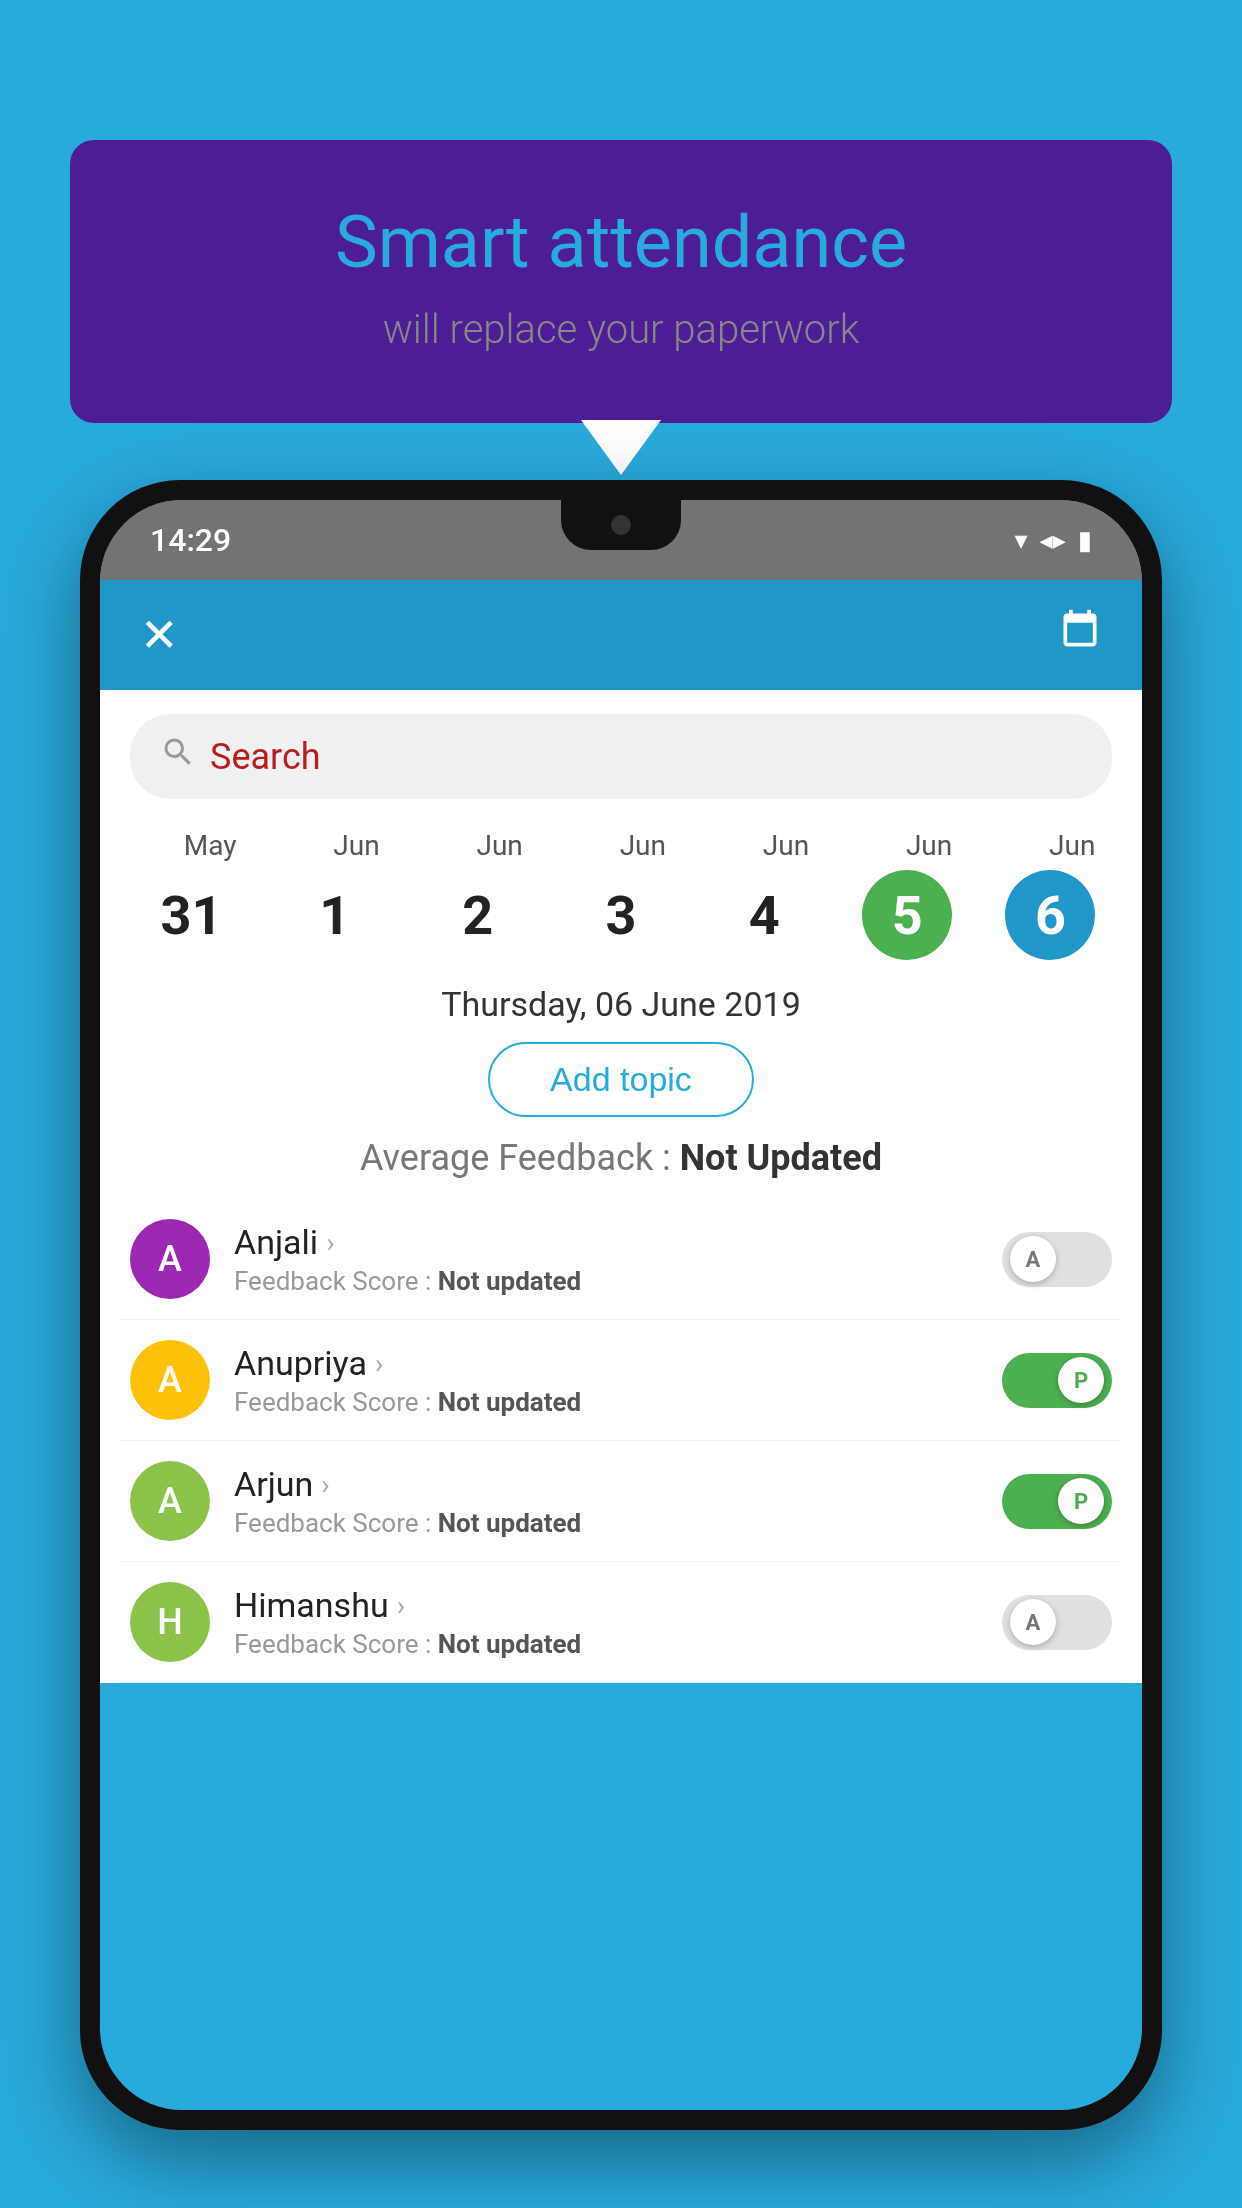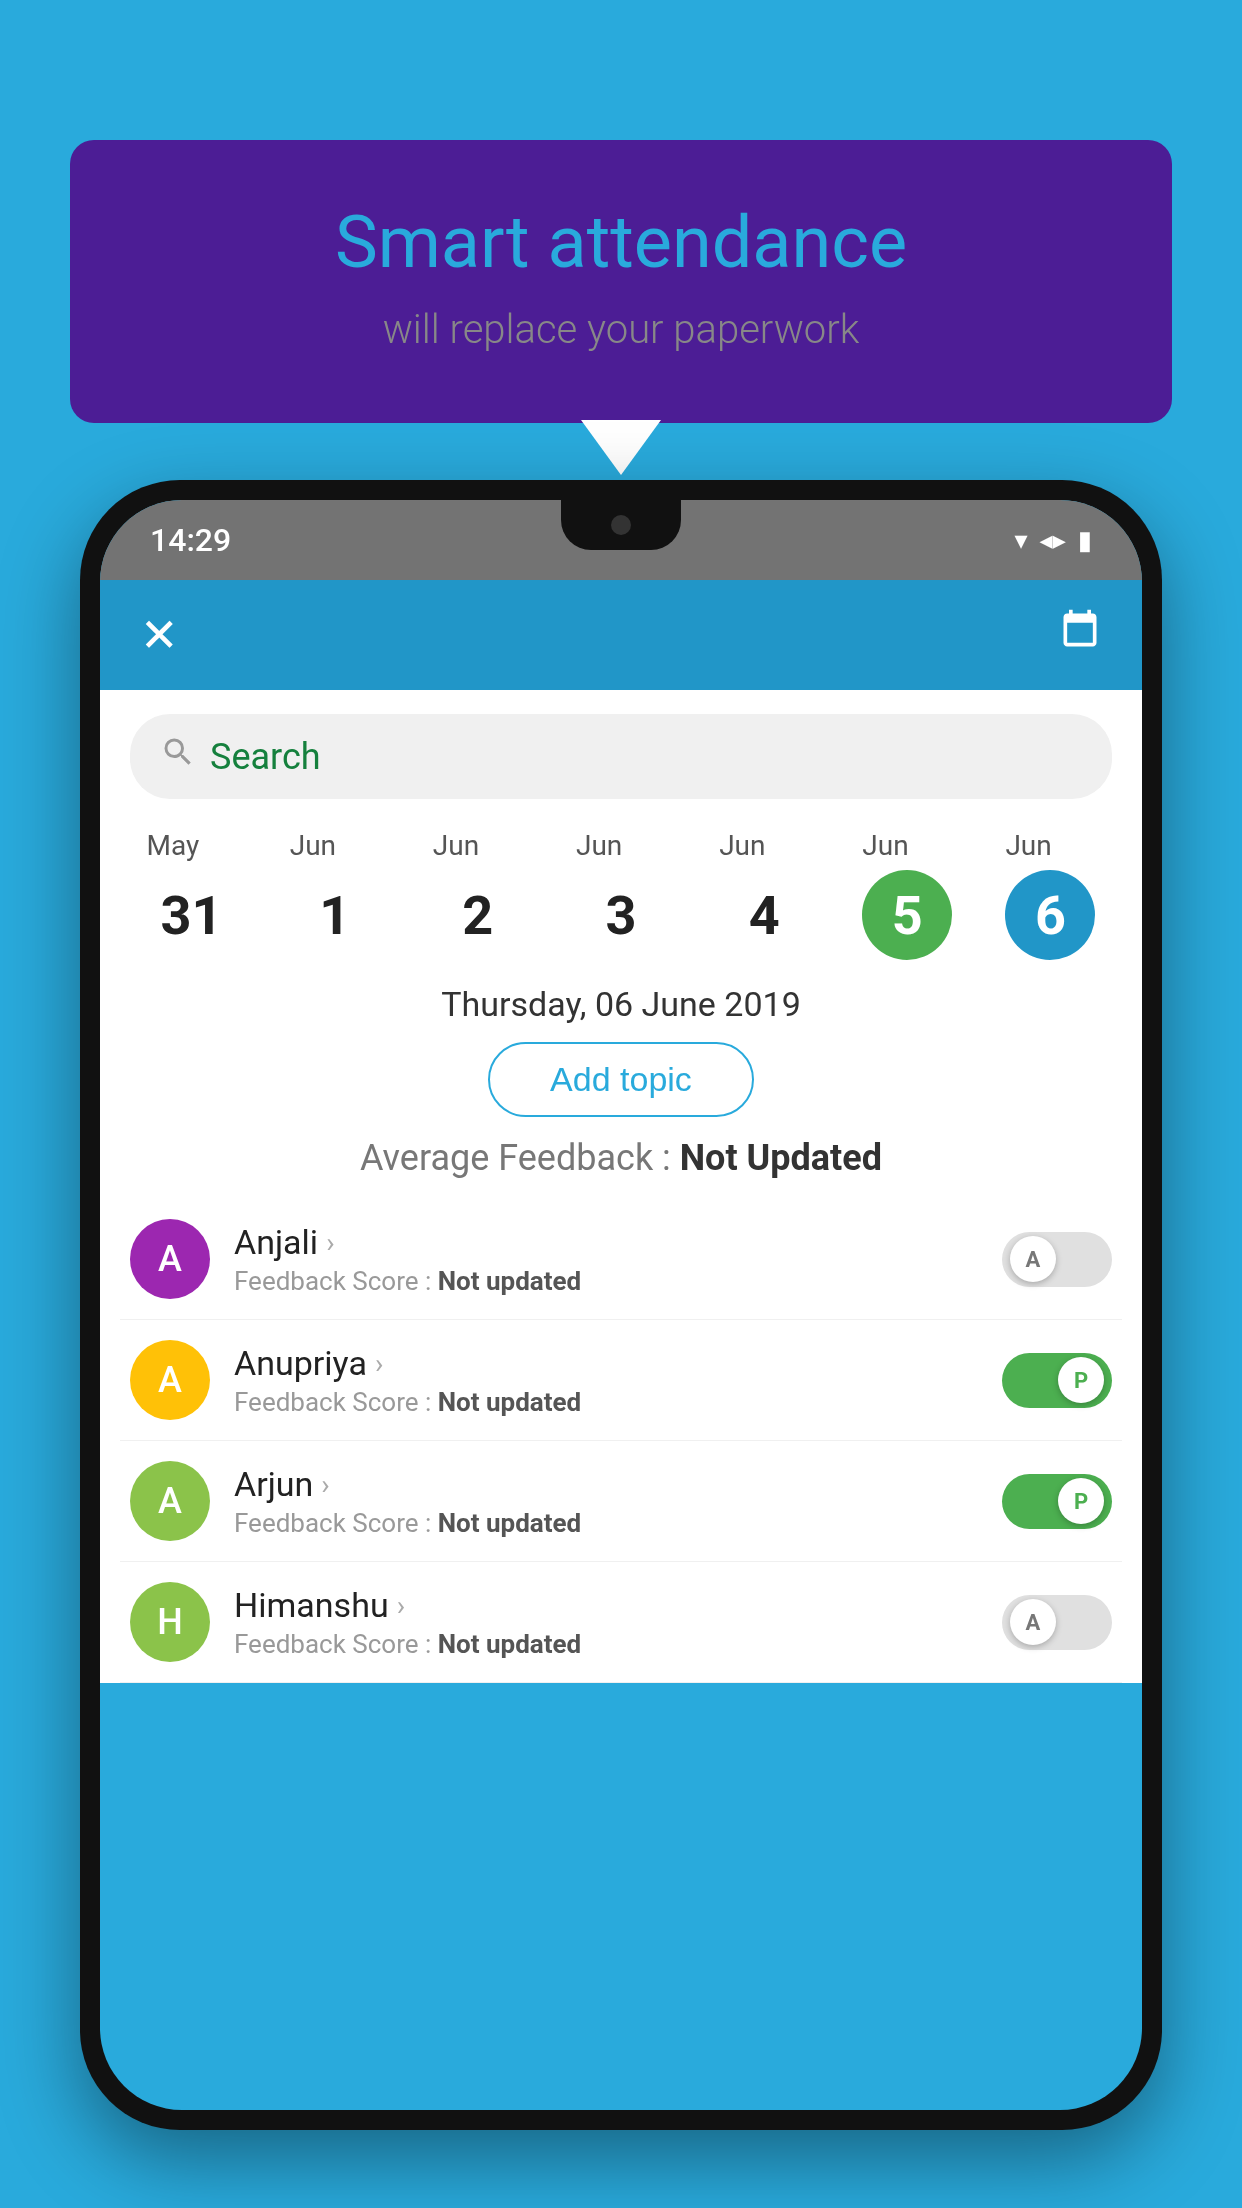--- a/index.html
+++ b/index.html
@@ -158,33 +158,33 @@
       display: flex;
       align-items: center;
       gap: 14px;
     }
     .search-icon-wrap {
       color: #999;
       font-size: 36px;
     }
     .search-placeholder {
       font-size: 36px;
-      color: #15803d;
+      color: #b91c1c;
     }
 
     
     .calendar-strip {
       display: flex;
       justify-content: space-around;
       padding: 10px 20px 0 20px;
     }
     .cal-day {
       display: flex;
       flex-direction: column;
-      align-items: flex-start;
+      align-items: flex-end;
       gap: 8px;
     }
     .cal-month {
       font-size: 28px;
       color: #555;
     }
     .cal-date {
       font-size: 54px;
       font-weight: 700;
       color: #222;

